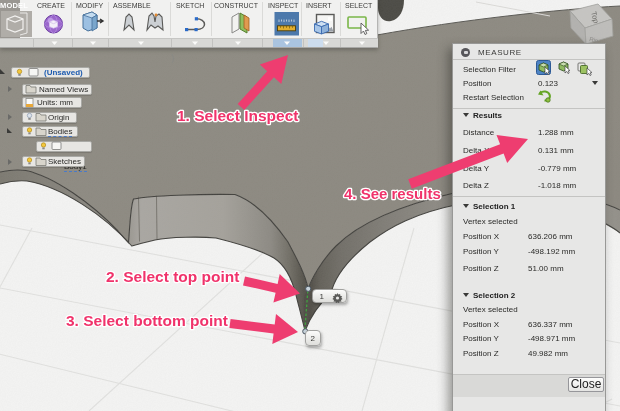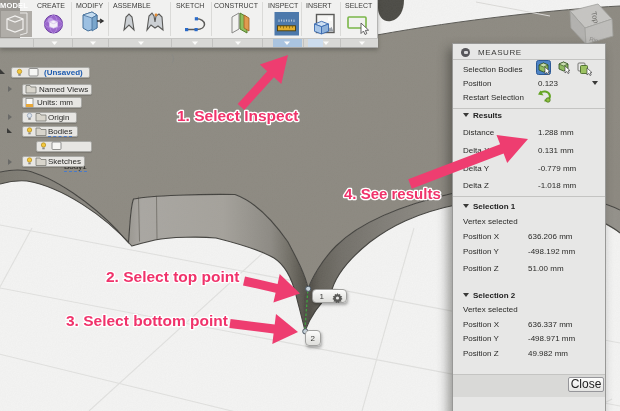--- a/index.html
+++ b/index.html
@@ -276,21 +276,21 @@
     .msec{position:absolute;left:10px;font-size:8px;font-weight:bold;color:#222;white-space:nowrap;}
     .mhr{position:absolute;left:0;width:100%;height:1px;background:#c4c4c2;}
     .marr{position:absolute;left:10px;width:0;height:0;border-left:3.2px solid transparent;border-right:3.2px solid transparent;border-top:4.5px solid #3a3a38;}
   </style>
 
   <div style="position:absolute;left:8px;top:4px;width:9px;height:9px;background:#57565a;border-radius:50%;"></div>
   <div style="position:absolute;left:10.5px;top:7.2px;width:4px;height:2.5px;background:#d8d8da;border-radius:1px;"></div>
   <div style="position:absolute;left:25px;top:4px;font-size:8px;color:#3a3a38;letter-spacing:0.6px;">MEASURE</div>
   <div class="mhr" style="top:15px;"></div>
 
-  <div class="mlbl" style="top:21px;">Selection Bodies</div>
+  <div class="mlbl" style="top:21px;">Selection Filter</div>
   <svg style="position:absolute;left:83px;top:15px;" width="60" height="18" viewBox="0 0 60 18">
     <rect x="0.5" y="1.5" width="14" height="14" rx="2" fill="#4d83c4" stroke="#2d5a96" stroke-width="1"></rect>
     <polygon points="3,6 7.5,4 12,6 12,11 7.5,13 3,11" fill="#8fba62" stroke="#2a4a1a" stroke-width="0.8"></polygon>
     <polygon points="3,6 7.5,8 12,6 7.5,4" fill="#c8dcb0" stroke="#2a4a1a" stroke-width="0.6"></polygon>
     <path d="M 9,8 L 9,15 L 10.8,13.4 L 12,15.6 L 13.2,14.9 L 12.1,12.8 L 14,12.6 Z" fill="#fff" stroke="#444" stroke-width="0.7"></path>
     <polygon points="23,5 27.5,3 32,5 32,10 27.5,12 23,10" fill="#8fba62" stroke="#2a4a1a" stroke-width="0.8"></polygon>
     <polygon points="23,5 27.5,7 32,5 27.5,3" fill="#c8dcb0" stroke="#2a4a1a" stroke-width="0.6"></polygon>
     <path d="M 29,7 L 29,14 L 30.8,12.4 L 32,14.6 L 33.2,13.9 L 32.1,11.8 L 34,11.6 Z" fill="#fff" stroke="#444" stroke-width="0.7"></path>
     <rect x="42" y="4" width="7" height="8" rx="1" fill="#e8e8e6" stroke="#6a6a68" stroke-width="0.9"></rect>
     <rect x="44.5" y="6.5" width="7" height="8" rx="1" fill="#9cc262" stroke="#4a6a2a" stroke-width="0.9"></rect>

